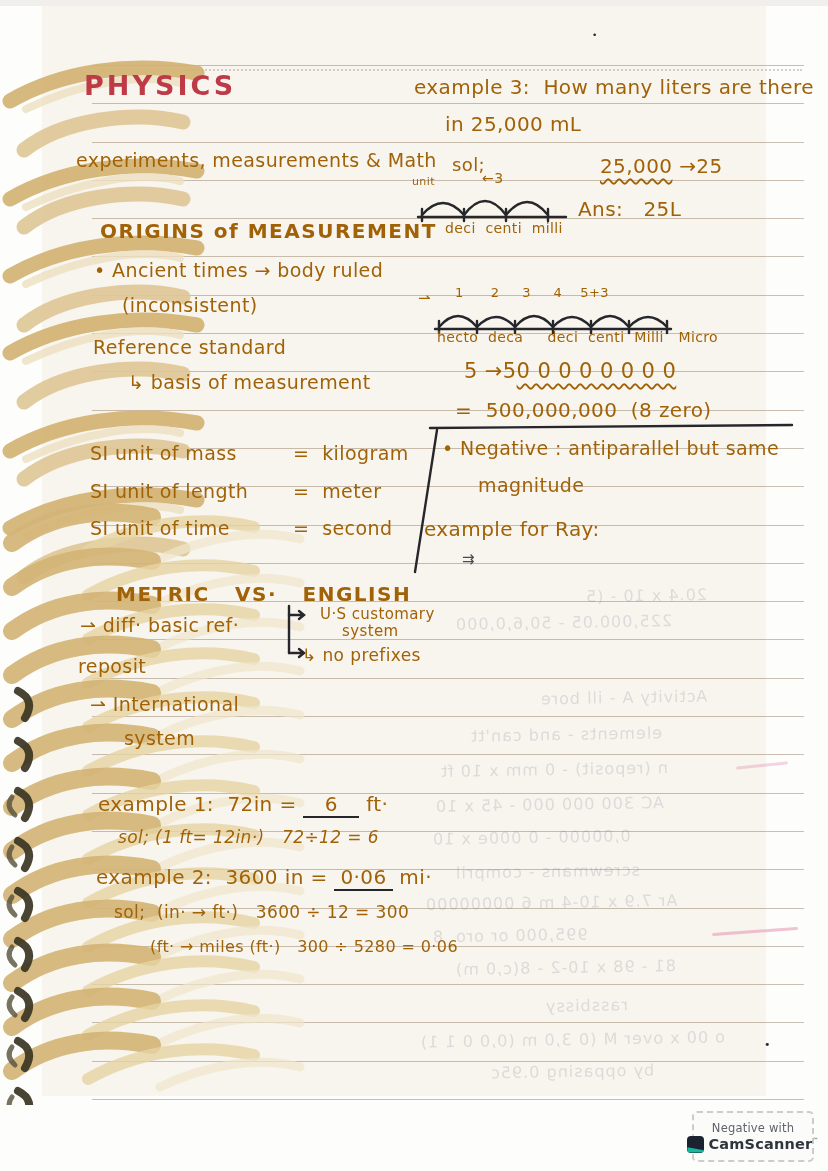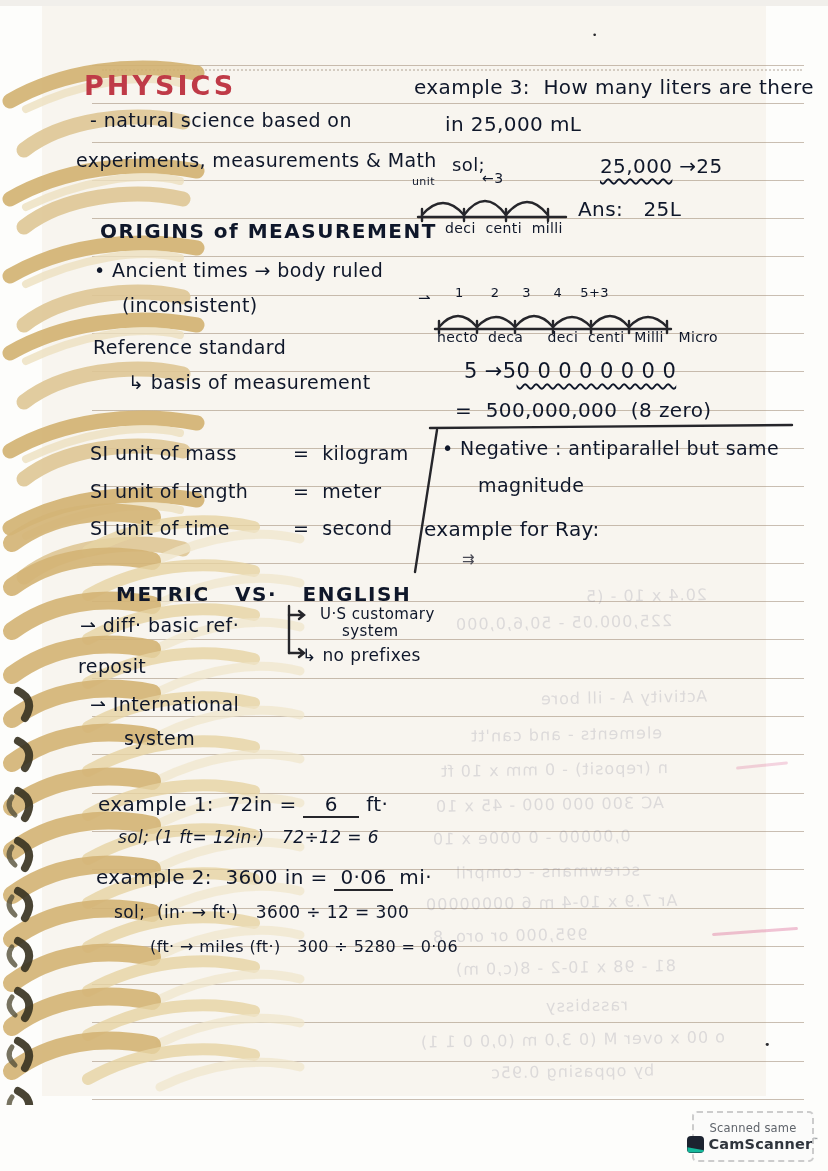--- a/index.html
+++ b/index.html
@@ -5,21 +5,21 @@
   html,body{margin:0;padding:0;}
   body{width:828px;height:1171px;position:relative;background:#fdfdfb;
        font-family:"DejaVu Sans",sans-serif;overflow:hidden;}
   .canvas{position:absolute;inset:0;}
   .topstrip{position:absolute;left:0;top:0;right:0;height:6px;background:#e9e6e1;opacity:.6;}
   .page{position:absolute;left:42px;top:6px;width:724px;height:1090px;background:#f8f5ef;}
   .rules{position:absolute;left:50px;top:59px;width:712px;height:1036px;
          background:repeating-linear-gradient(to bottom,rgba(150,128,105,.50) 0 1px,transparent 1px 38.3px);}
   .rules-dots{position:absolute;left:60px;top:63px;width:700px;height:0;
          border-top:2px dotted rgba(120,98,75,.28);}
-  .hw{position:absolute;color:#0f172a;font-size:19px;line-height:1.1;white-space:pre;letter-spacing:.4px;}
+  .hw{position:absolute;color:#a16207;font-size:19px;line-height:1.1;white-space:pre;letter-spacing:.4px;}
   .red{color:#bf3a47;font-weight:bold;letter-spacing:3px;}
   .head{font-weight:bold;letter-spacing:1.5px;}
   .blank{display:inline-block;min-width:44px;text-align:center;border-bottom:2px solid #26262b;padding:0 6px 1px;}
   .ul{border-bottom:2px solid #26262b;padding-bottom:1px;}
   .wavy{text-decoration:underline wavy;text-decoration-thickness:2px;text-underline-offset:5px;}
   .ghost{position:absolute;color:rgba(108,110,134,.20);font-size:16px;white-space:pre;
          transform:scaleX(-1) rotate(1deg);letter-spacing:1px;}
   .pink{position:absolute;background:rgba(212,62,122,.30);height:3px;border-radius:2px;}
   .dot{position:absolute;color:#2a2a2e;}
   svg.lineart{position:absolute;overflow:visible;}
@@ -118,21 +118,20 @@
         <path d="M18,936 q18,9 7,27" stroke="#3a3423" stroke-width="8" fill="none" stroke-linecap="round" opacity="0.92"></path>
         <path d="M12,942 q-7,9 3,18" stroke="#55503a" stroke-width="5" fill="none" stroke-linecap="round" opacity="0.8"></path>
         <path d="M18,986 q18,9 7,27" stroke="#3a3423" stroke-width="8" fill="none" stroke-linecap="round" opacity="0.92"></path>
         <path d="M12,992 q-7,9 3,18" stroke="#55503a" stroke-width="5" fill="none" stroke-linecap="round" opacity="0.8"></path>
         <path d="M18,1036 q18,9 7,27" stroke="#3a3423" stroke-width="8" fill="none" stroke-linecap="round" opacity="0.92"></path>
         <path d="M12,1042 q-7,9 3,18" stroke="#55503a" stroke-width="5" fill="none" stroke-linecap="round" opacity="0.8"></path>
       </svg>
   </div>
 
   <div class="hw red" style="left:84px;top:71px;font-size:27px;">PHYSICS</div>
-  <div class="hw" style="left:90px;top:110px;">- natural science based on</div>
   <div class="hw" style="left:76px;top:150px;">experiments, measurements &amp; Math</div>
 
   <div class="hw head" style="left:100px;top:220px;font-size:20px;">ORIGINS of MEASUREMENT</div>
   <div class="hw" style="left:94px;top:260px;">• Ancient times → body ruled</div>
   <div class="hw" style="left:122px;top:295px;">(inconsistent)</div>
   <div class="hw" style="left:93px;top:337px;">Reference standard</div>
   <div class="hw" style="left:128px;top:372px;text-align:right;">↳ basis of measurement</div>
 
   <div class="hw" style="left:90px;top:443px;"><span style="display:inline-block;width:203px;">SI unit of mass</span><span>=  kilogram</span></div>
   <div class="hw" style="left:90px;top:481px;"><span style="display:inline-block;width:203px;">SI unit of length</span><span>=  meter</span></div>
@@ -221,21 +220,21 @@
   <div class="ghost" style="left:420px;top:1030px;">o 00 x over M (0 3,0 m (0,0 0 1 1)</div>
   <div class="ghost" style="left:490px;top:1062px;">by oppasing 0.95c</div>
 
   <div class="pink" style="left:712px;top:930px;width:86px;transform:rotate(-4deg);"></div>
   <div class="pink" style="left:736px;top:764px;width:52px;transform:rotate(-6deg);opacity:.7;"></div>
 
   <div class="dot" style="left:592px;top:30px;font-size:9px;">•</div>
   <div class="dot" style="left:764px;top:1038px;font-size:11px;">•</div>
 
   <div class="badge">
-    <div class="badge-top">Scanned same</div>
+    <div class="badge-top">Negative with</div>
     <div class="badge-row">
       <div class="cs-logo">
         <div class="teal"></div>
         <span class="cs-text">CS</span>
       </div>
       <span class="brand"><span>CamScanner</span><span class="tm">™</span></span>
     </div>
   </div>
 </div>
 

